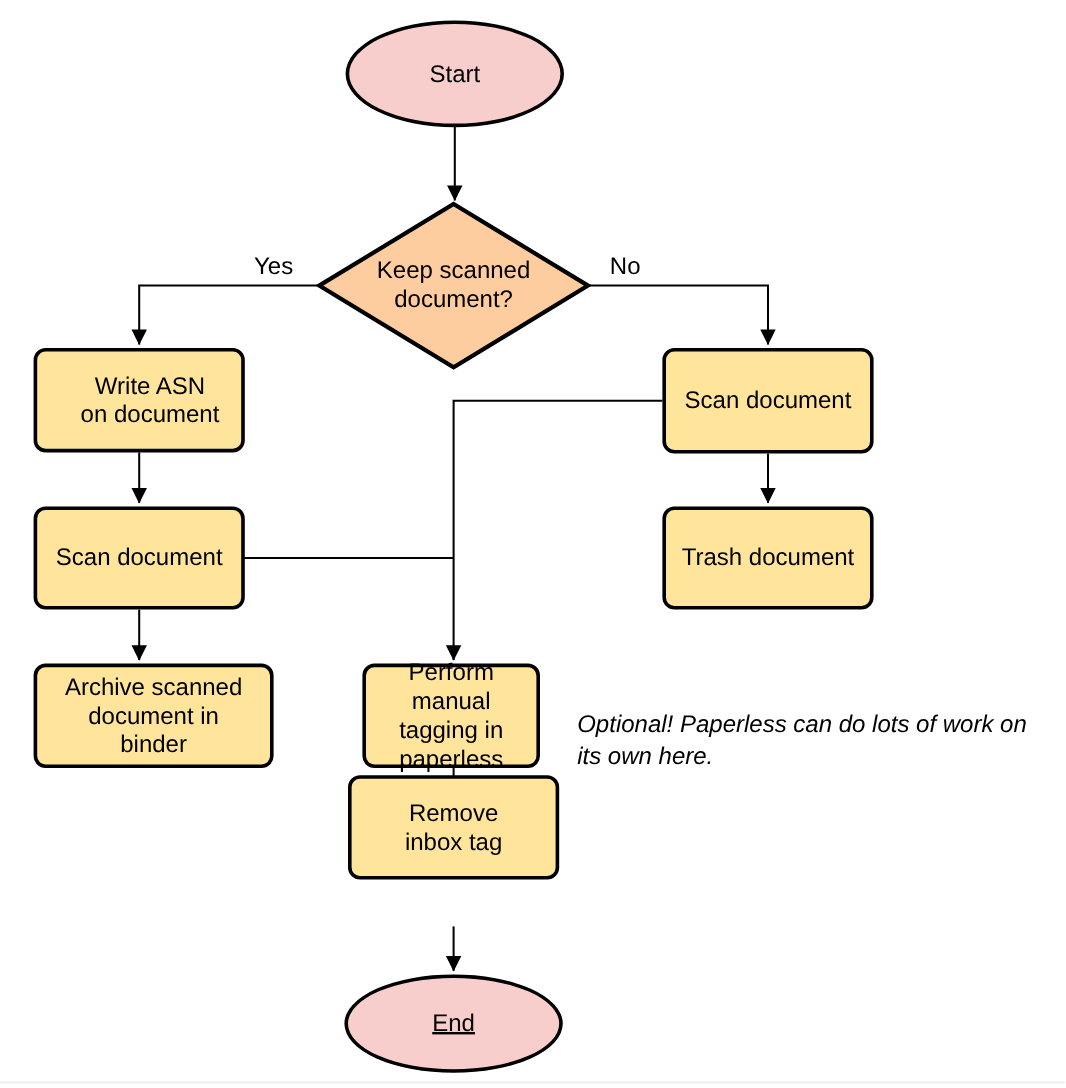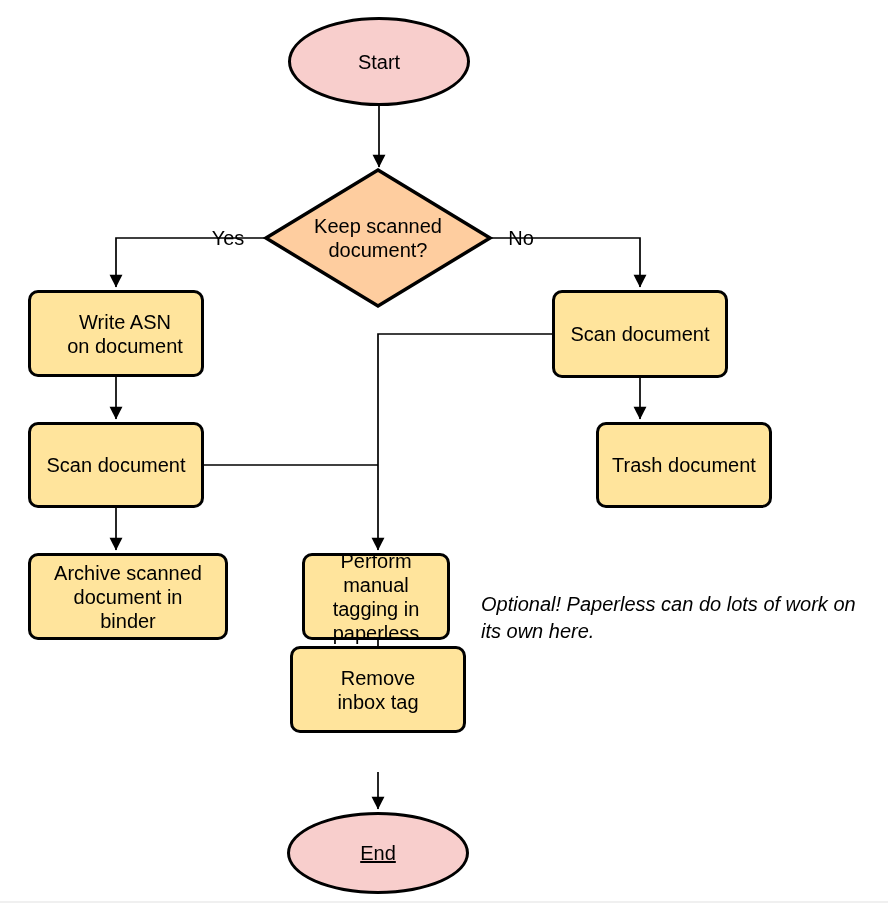--- a/index.html
+++ b/index.html
@@ -73,21 +73,20 @@
     line-height: 24px;
     white-space: pre-line;
   }
   .branch-label {
     position: absolute;
     top: 211px;
     width: 46px;
     font-size: 20px;
     line-height: 22px;
     text-align: center;
-    margin-top: 16px;
   }
   .branch-label.yes { left: 205px; }
   .branch-label.no  { left: 498px; }
   .annotation {
     position: absolute;
     left: 481px;
     top: 591px;
     width: 420px;
     font-size: 20px;
     line-height: 27px;
@@ -152,21 +151,21 @@
   <div class="node process" style="left:28px; top:553px; width:200px; height:87px;">
     <span>Archive scanned
 document in
 binder</span>
   </div>
 
   <div class="node process" style="left:552px; top:290px; width:176px; height:88px;">
     <span>Scan document</span>
   </div>
 
-  <div class="node process" style="left:552px; top:422px; width:176px; height:86px;margin-left:44px;">
+  <div class="node process" style="left:552px; top:422px; width:176px; height:86px;">
     <span>Trash document</span>
   </div>
 
   <div class="node process" style="left:302px; top:553px; width:148px; height:87px;">
     <span>Perform manual
 tagging in
 paperless</span>
   </div>
 
   <div class="annotation">Optional! Paperless can do lots of work on

